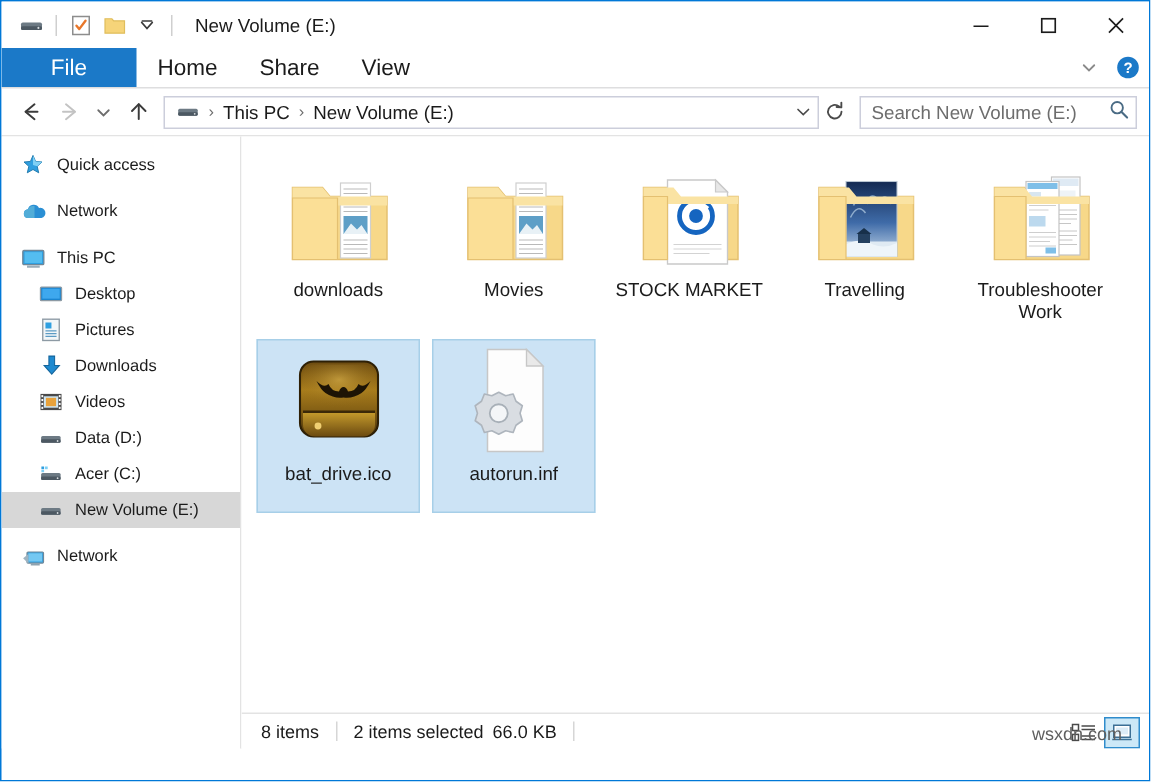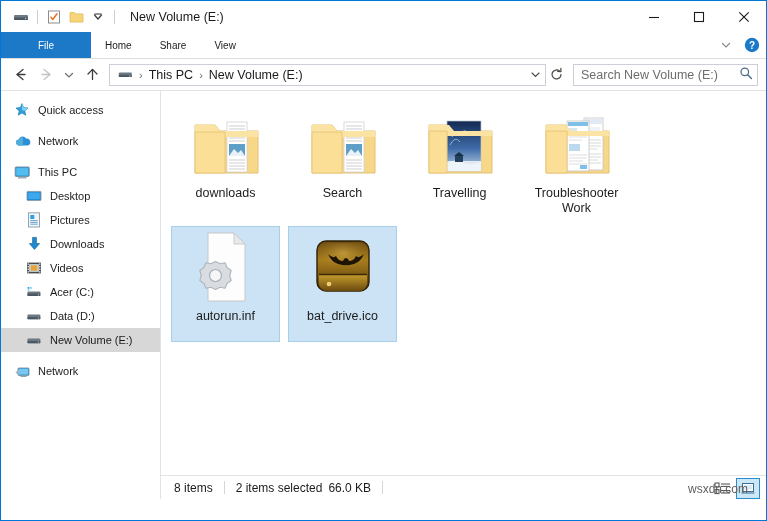--- a/index.html
+++ b/index.html
@@ -64,21 +64,21 @@
     height: 26px;
     background: #ffffff;
     border-bottom: 1px solid #dededf;
     display: flex;
     align-items: stretch;
   }
   .tab {
     display: flex; align-items: center; justify-content: center;
     height: 26px;
     padding: 0 14px;
-    font-size: 10px;
+    font-size: 15px;
     color: #1b1b1b;
     white-space: nowrap;
     text-align: center;
   }
   .tab.file {
     background: #1b79c8;
     color: #ffffff;
     min-width: 58px;
     padding: 0 16px;
   }
@@ -505,41 +505,41 @@
             <rect x="13.2" y="5" width="1.2" height="1.4" fill="#ffffff"></rect>
             <rect x="13.2" y="7.6" width="1.2" height="1.4" fill="#ffffff"></rect>
             <rect x="13.2" y="10.2" width="1.2" height="1.4" fill="#ffffff"></rect>
           </svg>
         </span>
         <span>Videos</span>
       </div>
 
       <div class="nav-item indent">
         <span class="ni-icon">
+          <svg width="16" height="13" viewBox="0 0 16 13">
+            <rect x="1.4" y="4.6" width="13" height="4.6" rx="1" fill="#6d7a84"></rect>
+            <rect x="1.4" y="6.9" width="13" height="2.3" rx="0.9" fill="#4c5862"></rect>
+            <circle cx="12.4" cy="8" r="0.6" fill="#d8dde0"></circle>
+          </svg>
+        </span>
+        <span>Data (D:)</span>
+      </div>
+
+      <div class="nav-item indent">
+        <span class="ni-icon">
           <svg width="16" height="14" viewBox="0 0 16 14">
             <rect x="1.4" y="6.4" width="13" height="4.6" rx="1" fill="#6d7a84"></rect>
             <rect x="1.4" y="8.6" width="13" height="2.4" rx="0.9" fill="#4c5862"></rect>
             <circle cx="12.4" cy="9.8" r="0.6" fill="#d8dde0"></circle>
             <rect x="1.6" y="2" width="1.8" height="1.8" fill="#2f9fe0"></rect>
             <rect x="4" y="2" width="1.8" height="1.8" fill="#7fd0f5"></rect>
             <rect x="1.6" y="4.2" width="1.8" height="1.6" fill="#7fd0f5"></rect>
           </svg>
         </span>
         <span>Acer (C:)</span>
-      </div>
-
-      <div class="nav-item indent">
-        <span class="ni-icon">
-          <svg width="16" height="13" viewBox="0 0 16 13">
-            <rect x="1.4" y="4.6" width="13" height="4.6" rx="1" fill="#6d7a84"></rect>
-            <rect x="1.4" y="6.9" width="13" height="2.3" rx="0.9" fill="#4c5862"></rect>
-            <circle cx="12.4" cy="8" r="0.6" fill="#d8dde0"></circle>
-          </svg>
-        </span>
-        <span>Data (D:)</span>
       </div>
 
       <div class="nav-item indent selected">
         <span class="ni-icon">
           <svg width="16" height="13" viewBox="0 0 16 13">
             <rect x="1.4" y="4.6" width="13" height="4.6" rx="1" fill="#6d7a84"></rect>
             <rect x="1.4" y="6.9" width="13" height="2.3" rx="0.9" fill="#4c5862"></rect>
             <circle cx="12.4" cy="8" r="0.6" fill="#d8dde0"></circle>
           </svg>
         </span>
@@ -613,23 +613,45 @@
                   <line x1="2" y1="38" x2="18" y2="38"></line>
                     <line x1="2" y1="41" x2="18" y2="41"></line>
                   <line x1="2" y1="44" x2="18" y2="44"></line>
                     <line x1="2" y1="47" x2="18" y2="47"></line>
                 </g>
               </g>
               <path d="M6 13 h20 l5 6 h38 v6 H6 Z" fill="#fae3a3"></path>
               <path d="M6 20 h30 v41 H6 Z" fill="#fbdf96" stroke="#e4c071" stroke-width="0.8"></path>
             </svg>
           </div>
-          <div class="label">Search</div>
+          <div class="label">Movies</div>
         </div>
 
+        <div class="cell">
+          <div class="thumb">
+            <svg width="74" height="68" viewBox="0 0 74 68">
+              <path d="M6 13 h20 l5 6 h38 v42 H6 Z" fill="#f7d889" stroke="#e4c071" stroke-width="1"></path>
+              <g transform="translate(22,8)">
+                <path d="M0 0 h32 l8 8 v48 H0 Z" fill="#ffffff" stroke="#c9c9c9" stroke-width="0.9"></path>
+                <path d="M32 0 l8 8 h-8 Z" fill="#e7e7e7" stroke="#c9c9c9" stroke-width="0.8"></path>
+                <circle cx="19" cy="24" r="11" fill="none" stroke="#1565c0" stroke-width="3.2"></circle>
+                <circle cx="19" cy="24" r="4.6" fill="#1565c0"></circle>
+                <path d="M19 13 L27 19" stroke="#ffffff" stroke-width="2.6"></path>
+                <g stroke="#d3d3d3" stroke-width="0.8">
+                  <line x1="4" y1="43" x2="36" y2="43"></line>
+                    <line x1="4" y1="46" x2="36" y2="46"></line>
+                  <line x1="4" y1="49" x2="28" y2="49"></line>
+                </g>
+              </g>
+              <path d="M6 13 h20 l5 6 h38 v5 H6 Z" fill="#fae3a3"></path>
+              <path d="M6 19 h16 v42 H6 Z" fill="#fbdf96" stroke="#e4c071" stroke-width="0.8"></path>
+            </svg>
+          </div>
+          <div class="label">STOCK MARKET</div>
+        </div>
 
         <div class="cell">
           <div class="thumb">
             <svg width="74" height="68" viewBox="0 0 74 68">
               <defs>
                 <linearGradient id="wintersky" x1="0" y1="0" x2="0" y2="1">
                   <stop offset="0%" stop-color="#132a52"></stop>
                   <stop offset="55%" stop-color="#3f6ba8"></stop>
                   <stop offset="100%" stop-color="#c5d8ea"></stop>
                 </linearGradient>
@@ -694,35 +716,20 @@
           </div>
           <div class="label">Troubleshooter Work</div>
         </div>
 
         <div style="flex-basis:100%;height:0"></div>
 
         <div class="cell selected">
           <div class="selbox"></div>
           <div class="thumb">
             <svg width="74" height="72" viewBox="0 0 74 72">
-              <path d="M19 2 h26 l11 11 v57 H19 Z" fill="#fdfdfd" stroke="#c7c7c7" stroke-width="1"></path>
-              <path d="M45 2 l11 11 h-11 Z" fill="#e9e9e9" stroke="#c7c7c7" stroke-width="0.9"></path>
-              <g transform="translate(8,30)">
-                <path d="M18.5 0.5 l4.6 2.3 l5-1.1 l1.9 4.8 l4.2 3 l-1.5 5 l1.5 5 l-4.2 3 l-1.9 4.8 l-5 -1.1 l-4.6 2.3 l-4.6 -2.3 l-5 1.1 l-1.9 -4.8 l-4.2 -3 l1.5 -5 l-1.5 -5 l4.2 -3 l1.9 -4.8 l5 1.1 Z" fill="#d9dde2" stroke="#aeb5bd" stroke-width="1.1" stroke-linejoin="round"></path>
-                <circle cx="18.5" cy="14.5" r="6" fill="#f4f6f8" stroke="#a8b0b8" stroke-width="1.2"></circle>
-              </g>
-            </svg>
-          </div>
-          <div class="label">autorun.inf</div>
-        </div>
-
-        <div class="cell selected">
-          <div class="selbox"></div>
-          <div class="thumb">
-            <svg width="74" height="72" viewBox="0 0 74 72">
               <defs>
                 <linearGradient id="batbody" x1="0" y1="0" x2="0" y2="1">
                   <stop offset="0%" stop-color="#6b4a10"></stop>
                   <stop offset="38%" stop-color="#a97d1c"></stop>
                   <stop offset="70%" stop-color="#7d5a13"></stop>
                   <stop offset="100%" stop-color="#4a330a"></stop>
                 </linearGradient>
                 <linearGradient id="batbottom" x1="0" y1="0" x2="0" y2="1">
                   <stop offset="0%" stop-color="#c49a2c"></stop>
                   <stop offset="100%" stop-color="#6b4a10"></stop>
@@ -738,20 +745,35 @@
               <line x1="13" y1="43.5" x2="61" y2="43.5" stroke="#3a2808" stroke-width="1.6"></line>
               <g transform="translate(22,20)">
                 <path d="M0 3 q5 5 8 2 q2 5 7 5 q1 -3 3 -3 q2 0 3 3 q5 0 7 -5 q3 3 8 -2 q-3 6 -6 8 q-6 4 -12 3 q-6 1 -12 -3 q-3 -2 -6 -8 Z" fill="#1d1405"></path>
               </g>
               <circle cx="23" cy="53" r="2.3" fill="#f0cf72"></circle>
             </svg>
           </div>
           <div class="label">bat_drive.ico</div>
         </div>
 
+        <div class="cell selected">
+          <div class="selbox"></div>
+          <div class="thumb">
+            <svg width="74" height="72" viewBox="0 0 74 72">
+              <path d="M19 2 h26 l11 11 v57 H19 Z" fill="#fdfdfd" stroke="#c7c7c7" stroke-width="1"></path>
+              <path d="M45 2 l11 11 h-11 Z" fill="#e9e9e9" stroke="#c7c7c7" stroke-width="0.9"></path>
+              <g transform="translate(8,30)">
+                <path d="M18.5 0.5 l4.6 2.3 l5-1.1 l1.9 4.8 l4.2 3 l-1.5 5 l1.5 5 l-4.2 3 l-1.9 4.8 l-5 -1.1 l-4.6 2.3 l-4.6 -2.3 l-5 1.1 l-1.9 -4.8 l-4.2 -3 l1.5 -5 l-1.5 -5 l4.2 -3 l1.9 -4.8 l5 1.1 Z" fill="#d9dde2" stroke="#aeb5bd" stroke-width="1.1" stroke-linejoin="round"></path>
+                <circle cx="18.5" cy="14.5" r="6" fill="#f4f6f8" stroke="#a8b0b8" stroke-width="1.2"></circle>
+              </g>
+            </svg>
+          </div>
+          <div class="label">autorun.inf</div>
+        </div>
+
       </div>
 
       <div class="statusbar">
         <span class="st-text">8 items</span>
         <span class="st-sep"></span>
         <span class="st-text">2 items selected</span>
         <span style="width:6px"></span>
         <span class="st-text">66.0 KB</span>
         <span class="st-sep"></span>
 

